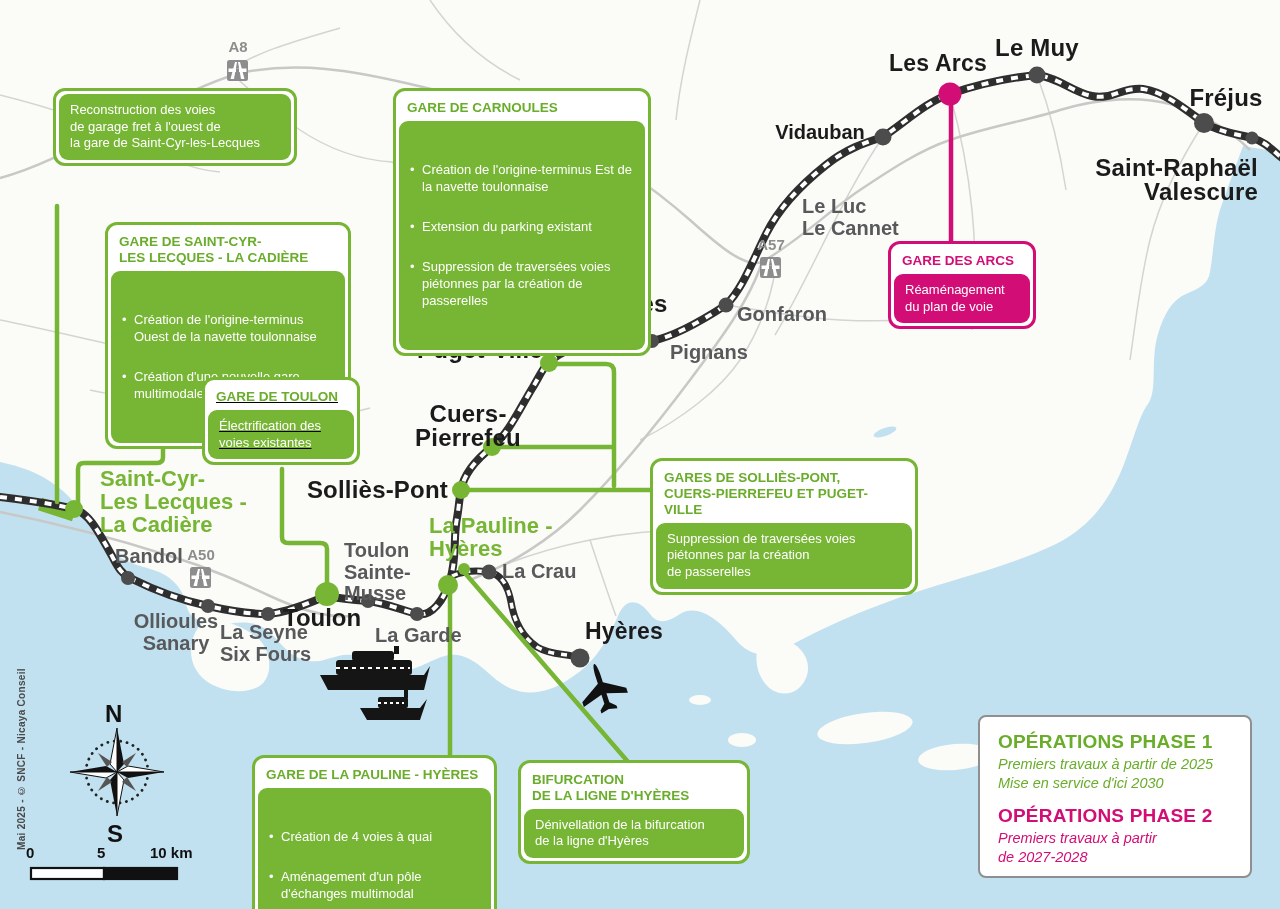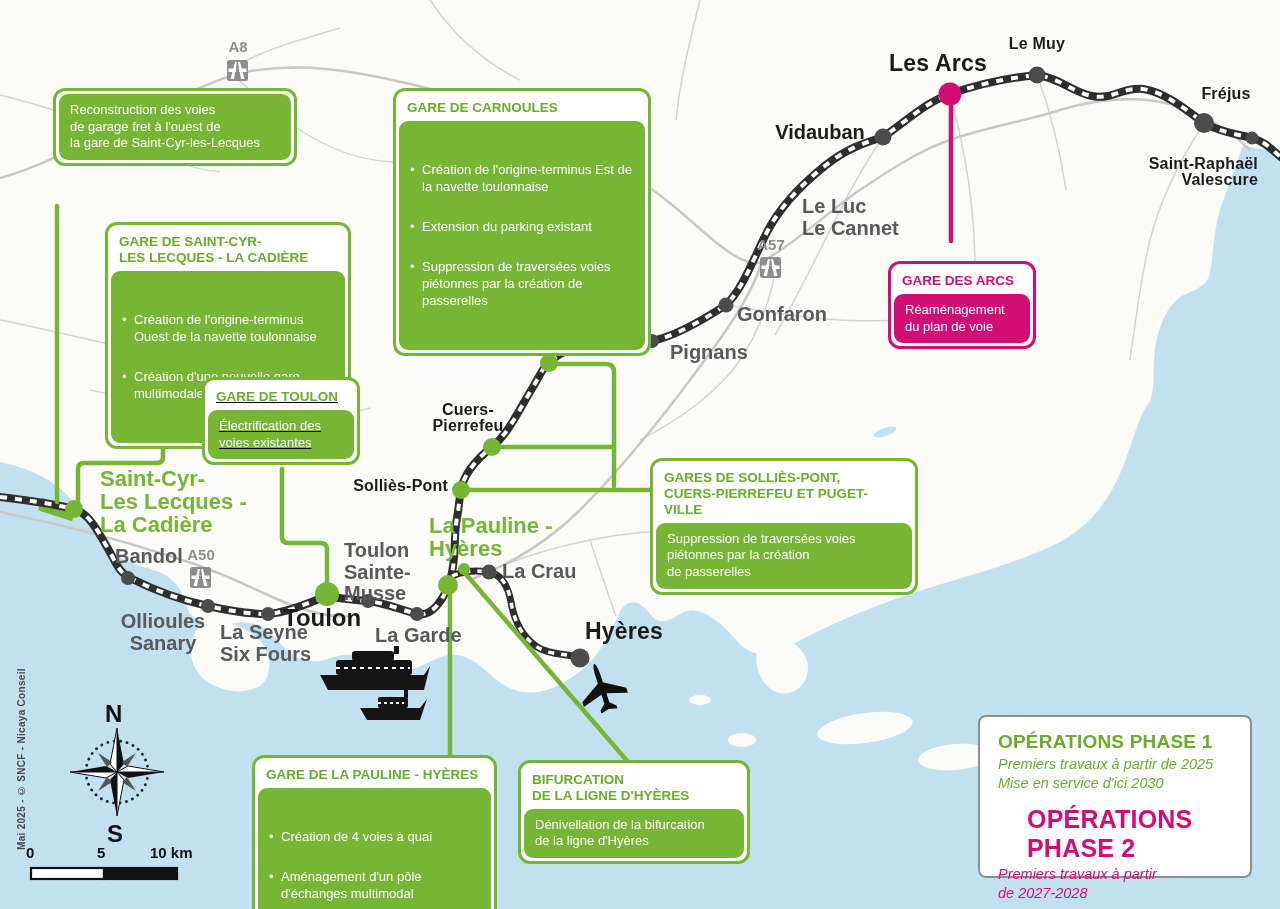--- a/index.html
+++ b/index.html
@@ -10,21 +10,21 @@
     --sea:#c2e1f0;
     --land:#fbfbf8;
     --rail:#2e2e2e;
   }
   html,body{margin:0;padding:0;}
   body{font-family:"Liberation Sans",sans-serif;}
   .stage{position:relative;width:1280px;height:909px;overflow:hidden;background:var(--land);}
   .maplayer{position:absolute;left:0;top:0;}
   .abs{position:absolute;}
   .lbl{white-space:pre-line;}
-  .city-lg{font-size:16px;font-weight:800;color:#1b1b1b;line-height:1.02;letter-spacing:.2px;}
+  .city-lg{font-size:24px;font-weight:800;color:#1b1b1b;line-height:1.02;letter-spacing:.2px;}
   .city-xl{font-size:24px;font-weight:800;color:#1b1b1b;line-height:1.02;}
   .city-md{font-size:20px;font-weight:800;color:#1b1b1b;line-height:1.02;}
   .city-green{font-size:22px;font-weight:800;color:var(--green);line-height:1.04;}
   .town{font-size:20px;font-weight:700;color:var(--town);line-height:1.08;}
   .mw-lbl{font-size:15px;font-weight:700;color:#8d8d8d;text-align:center;}
   .ctr{text-align:center;}
   .rgt{text-align:right;}
 
   .callout{position:absolute;background:#fff;border:3px solid var(--green);border-radius:12px;padding:3px;box-sizing:border-box;}
   .callout .hdr{color:var(--green-text);font-weight:800;font-size:13.5px;line-height:1.18;padding:6px 8px 5px;white-space:pre-line;}
@@ -33,21 +33,21 @@
   .callout li{position:relative;padding-left:12px;margin-bottom:7px;white-space:normal;}
   .callout li:last-child{margin-bottom:0;}
   .callout li::before{content:"\2022";position:absolute;left:0;}
   .callout.pink{border-color:var(--pink);}
   .callout.pink .hdr{color:var(--pink);}
   .callout.pink .panel{background:var(--pink);}
 
   .legend{position:absolute;background:#fff;border:2px solid #8f8f8f;border-radius:8px;padding:14px 18px;box-sizing:border-box;}
   .legend .t1{color:var(--green-text);font-weight:800;font-size:19px;letter-spacing:.2px;}
   .legend .s1{color:var(--green-text);font-style:italic;font-size:14.5px;line-height:1.3;margin-top:2px;white-space:pre-line;}
-  .legend .t2{color:var(--pink);font-weight:800;font-size:25px;margin-top:12px;letter-spacing:.2px;margin-left:29px;}
+  .legend .t2{color:var(--pink);font-weight:800;font-size:19px;margin-top:12px;letter-spacing:.2px;}
   .legend .s2{color:var(--pink);font-style:italic;font-size:14.5px;line-height:1.3;margin-top:2px;white-space:pre-line;}
 
   .compass-n,.compass-s{font-size:24px;font-weight:800;color:#111;}
   .scale-num{font-size:15px;font-weight:800;color:#111;}
   .credit{left:16px;top:655px;height:195px;writing-mode:vertical-rl;transform:rotate(180deg);font-size:10px;font-weight:700;color:#4a4a4a;letter-spacing:.3px;}
 </style>
 </head>
 <body>
 
 <div class="stage">
@@ -206,21 +206,21 @@
   <div class="abs lbl city-lg ctr" style="left:405px;top:338px;width:150px;">Puget-Ville</div>
   <div class="abs lbl city-lg ctr" style="left:357px;top:402px;width:150px;padding-left:36px;">Cuers-
 Pierrefeu</div>
   <div class="abs lbl city-lg rgt" style="left:300px;top:478px;width:148px;">Solliès-Pont</div>
   <div class="abs lbl city-green" style="left:429px;top:515px;">La Pauline -
 Hyères</div>
   <div class="abs lbl city-green" style="left:100px;top:468px;">Saint-Cyr-
 Les Lecques -
 La Cadière</div>
   <div class="abs lbl town" style="left:115px;top:546px;">Bandol</div>
-  <div class="abs lbl town ctr" style="left:117px;top:611px;width:92px;">Ollioules
+  <div class="abs lbl town ctr" style="left:130px;top:611px;width:92px;">Ollioules
 Sanary</div>
   <div class="abs lbl town" style="left:220px;top:622px;">La Seyne
 Six Fours</div>
   <div class="abs lbl city-xl" style="left:283px;top:606px;">Toulon</div>
   <div class="abs lbl town" style="left:344px;top:540px;">Toulon
 Sainte-
 Musse</div>
   <div class="abs lbl town" style="left:375px;top:625px;">La Garde</div>
   <div class="abs lbl town" style="left:502px;top:561px;">La Crau</div>
   <div class="abs lbl city-lg" style="left:585px;top:620px;font-size:23px;">Hyères</div>
@@ -264,21 +264,21 @@
   </div>
 
   <div class="callout" style="left:650px;top:458px;width:268px;">
     <div class="hdr">GARES DE SOLLIÈS-PONT,
 CUERS-PIERREFEU ET PUGET-VILLE</div>
     <div class="panel">Suppression de traversées voies
 piétonnes par la création
 de passerelles</div>
   </div>
 
-  <div class="callout pink" style="left:888px;top:241px;width:148px;margin-top:20px;">
+  <div class="callout pink" style="left:888px;top:241px;width:148px;">
     <div class="hdr">GARE DES ARCS</div>
     <div class="panel">Réaménagement
 du plan de voie</div>
   </div>
 
   <div class="callout" style="left:252px;top:755px;width:245px;">
     <div class="hdr">GARE DE LA PAULINE - HYÈRES</div>
     <div class="panel">
       <ul>
         <li>Création de 4 voies à quai</li>

